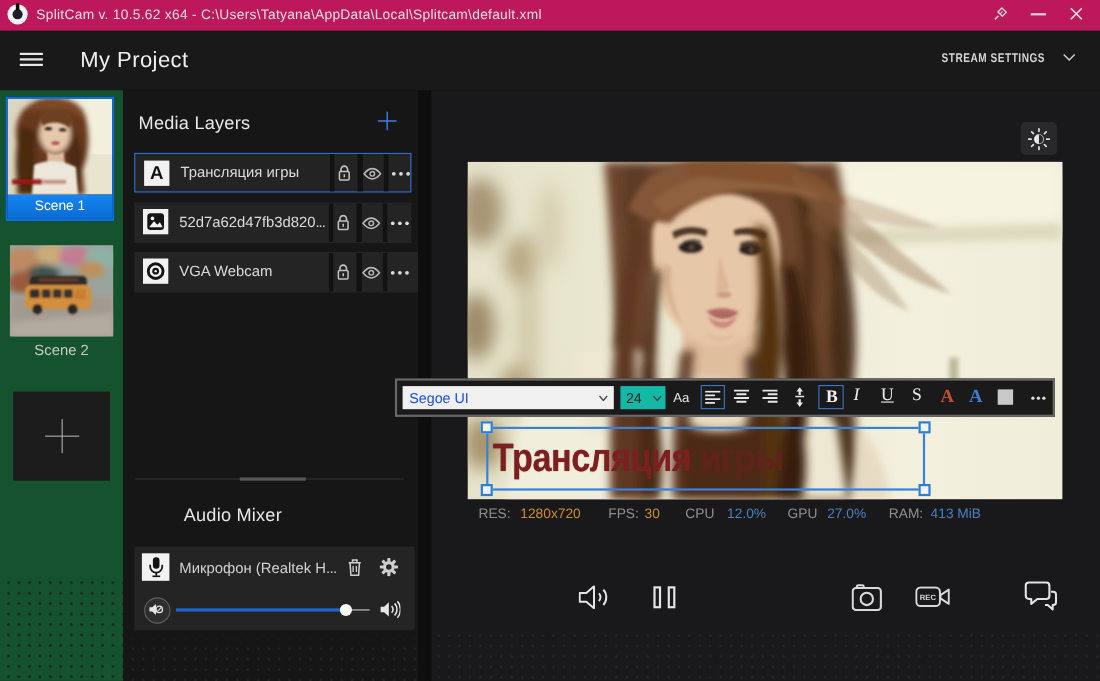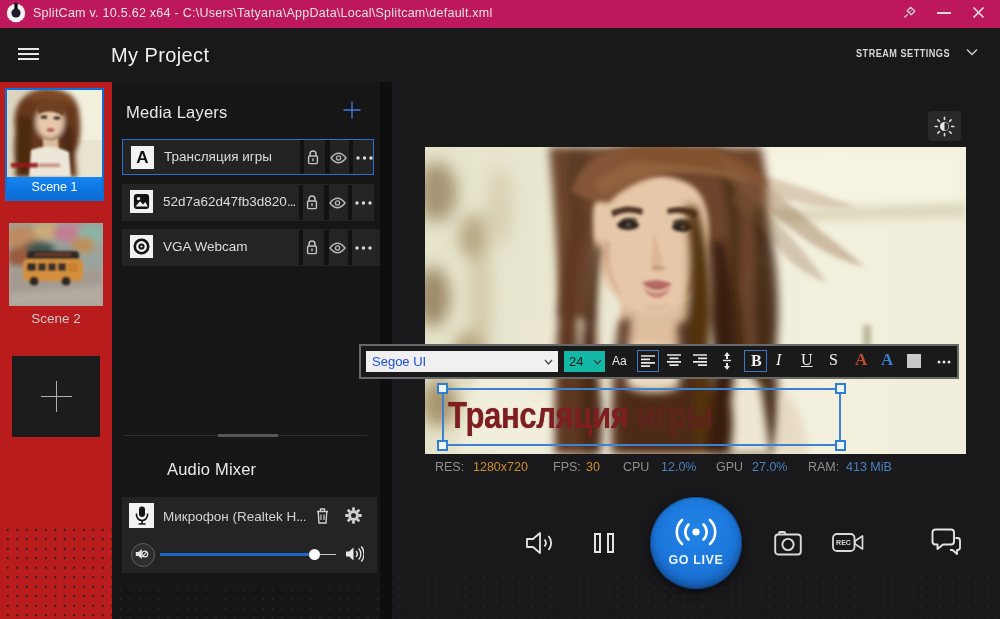--- a/index.html
+++ b/index.html
@@ -26,28 +26,28 @@
   <div class="abs" style="left:937px;top:12px;width:14px;height:1.7px;background:#d8d8d8;"></div>
   <svg class="abs" style="left:972px;top:6px;" width="13" height="13" viewBox="0 0 13 13">
     <path d="M1.5 1.5 L11.5 11.5 M11.5 1.5 L1.5 11.5" stroke="#e0e0e0" stroke-width="1.6"></path>
   </svg>
 </div>
 
 <div class="abs" style="left:0;top:28px;width:1000px;height:54px;background:#191919;">
   <div class="abs" style="left:18px;top:20px;width:21px;height:2.4px;background:#e8e8e8;"></div>
   <div class="abs" style="left:18px;top:25px;width:21px;height:2.4px;background:#e8e8e8;"></div>
   <div class="abs" style="left:18px;top:30px;width:21px;height:2.4px;background:#e8e8e8;"></div>
-  <div class="abs" style="left:73px;top:16px;font-size:20px;color:#f0f0f0;letter-spacing:0.4px;margin-left:38px;">My Project</div>
+  <div class="abs" style="left:73px;top:16px;font-size:20px;color:#f0f0f0;letter-spacing:0.4px;">My Project</div>
   <div class="abs" style="left:856px;top:19px;width:95px;font-size:11.5px;font-weight:bold;color:#d5d5d5;letter-spacing:0.6px;transform:scaleX(0.795);transform-origin:0 0;white-space:nowrap;">STREAM SETTINGS</div>
   <svg class="abs" style="left:966px;top:20px;" width="12" height="8" viewBox="0 0 12 8">
     <path d="M1 1.5 L6 6.5 L11 1.5" stroke="#cfcfcf" stroke-width="1.4" fill="none"></path>
   </svg>
 </div>
 
-<div id="scenes" class="abs" style="left:0;top:82px;width:112px;height:537px;background:#b91c1c;">
+<div id="scenes" class="abs" style="left:0;top:82px;width:112px;height:537px;background:#14532d;">
 
   <div class="abs" style="left:5px;top:6px;width:99px;height:113px;border:2px solid #0d6fd8;background:#111;">
     <svg class="abs" style="left:0;top:0;" width="95" height="87" viewBox="0 0 95 87">
       <defs>
         <filter id="b1" x="-30%" y="-30%" width="160%" height="160%">
               <feGaussianBlur stdDeviation="2.4"></feGaussianBlur>
             </filter>
         <filter id="b1s" x="-30%" y="-30%" width="160%" height="160%">
               <feGaussianBlur stdDeviation="1.1"></feGaussianBlur>
             </filter>
@@ -441,32 +441,20 @@
 <div class="abs" style="top:459.5px;left:752px;font-size:12.5px;color:#4a80bd;">27.0%</div>
 <div class="abs" style="top:459.5px;left:808px;font-size:12.5px;color:#8f8f8f;">RAM:</div>
 <div class="abs" style="top:459.5px;left:846px;font-size:12.5px;color:#4a80bd;">413 MiB</div>
 
 <svg class="abs" style="left:526px;top:532px;" width="31" height="22" viewBox="0 0 31 22">
   <path d="M1 7 H7 L14 1 V21 L7 15 H1 Z" fill="none" stroke="#e4e4e4" stroke-width="1.8" stroke-linejoin="round"></path>
   <path d="M18.5 7.5 A5.5 5.5 0 0 1 18.5 14.5 M22.5 4 A10.5 10.5 0 0 1 22.5 18" stroke="#e4e4e4" stroke-width="1.8" fill="none"></path>
 </svg>
 <div class="abs" style="left:594px;top:533px;width:7.3px;height:20px;border:2px solid #e4e4e4;"></div>
 <div class="abs" style="left:606.5px;top:533px;width:7.3px;height:20px;border:2px solid #e4e4e4;"></div>
-<div class="abs" style="left:650px;top:497px;width:92px;height:92px;border-radius:50%;background:radial-gradient(circle at 50% 35%,#2184e7 0%,#1c76da 55%,#1a67c2 100%);box-shadow:0 3px 8px rgba(0,0,8,0.6), inset 0 -4px 10px rgba(8,35,80,0.5), inset 0 0 0 1px rgba(10,35,70,0.35);">
-  <svg style="position:absolute;left:24px;top:21px;" width="44" height="28" viewBox="0 0 44 28">
-    <circle cx="22" cy="14" r="3.6" fill="#fff"></circle>
-    <g stroke="#fff" stroke-width="2.6" fill="none" stroke-linecap="round">
-      <path d="M14.5 6.5 A10.5 10.5 0 0 0 14.5 21.5"></path>
-      <path d="M8 2 A16.5 16.5 0 0 0 8 26"></path>
-      <path d="M29.5 6.5 A10.5 10.5 0 0 1 29.5 21.5"></path>
-      <path d="M36 2 A16.5 16.5 0 0 1 36 26"></path>
-    </g>
-  </svg>
-  <div style="position:absolute;left:0;top:56px;width:92px;text-align:center;font-size:12.5px;font-weight:bold;color:#eaf4ff;letter-spacing:0.6px;">GO LIVE</div>
-</div>
 <svg class="abs" style="left:774px;top:529px;" width="28" height="27" viewBox="0 0 28 27">
   <path d="M5 5.5 V4.2 Q5 3 6.2 3 H10 Q11.2 3 11.2 4.2 V5.5" fill="none" stroke="#dadada" stroke-width="1.8"></path>
   <rect x="1.2" y="5.5" width="25.6" height="20" rx="3" fill="none" stroke="#dadada" stroke-width="1.9"></rect>
   <circle cx="14" cy="15.5" r="5.6" fill="none" stroke="#dadada" stroke-width="1.9"></circle>
 </svg>
 <svg class="abs" style="left:832px;top:533px;" width="33" height="19" viewBox="0 0 33 19">
   <rect x="1" y="1" width="21.5" height="17" rx="4" fill="none" stroke="#dadada" stroke-width="1.8"></rect>
   <path d="M23 8 L30.5 3 V16 L23 11 Z" fill="none" stroke="#dadada" stroke-width="1.7" stroke-linejoin="round"></path>
   <text x="11.5" y="12.4" font-size="7" font-weight="bold" fill="#dadada" text-anchor="middle" font-family="Liberation Sans">REC</text>
 </svg>

